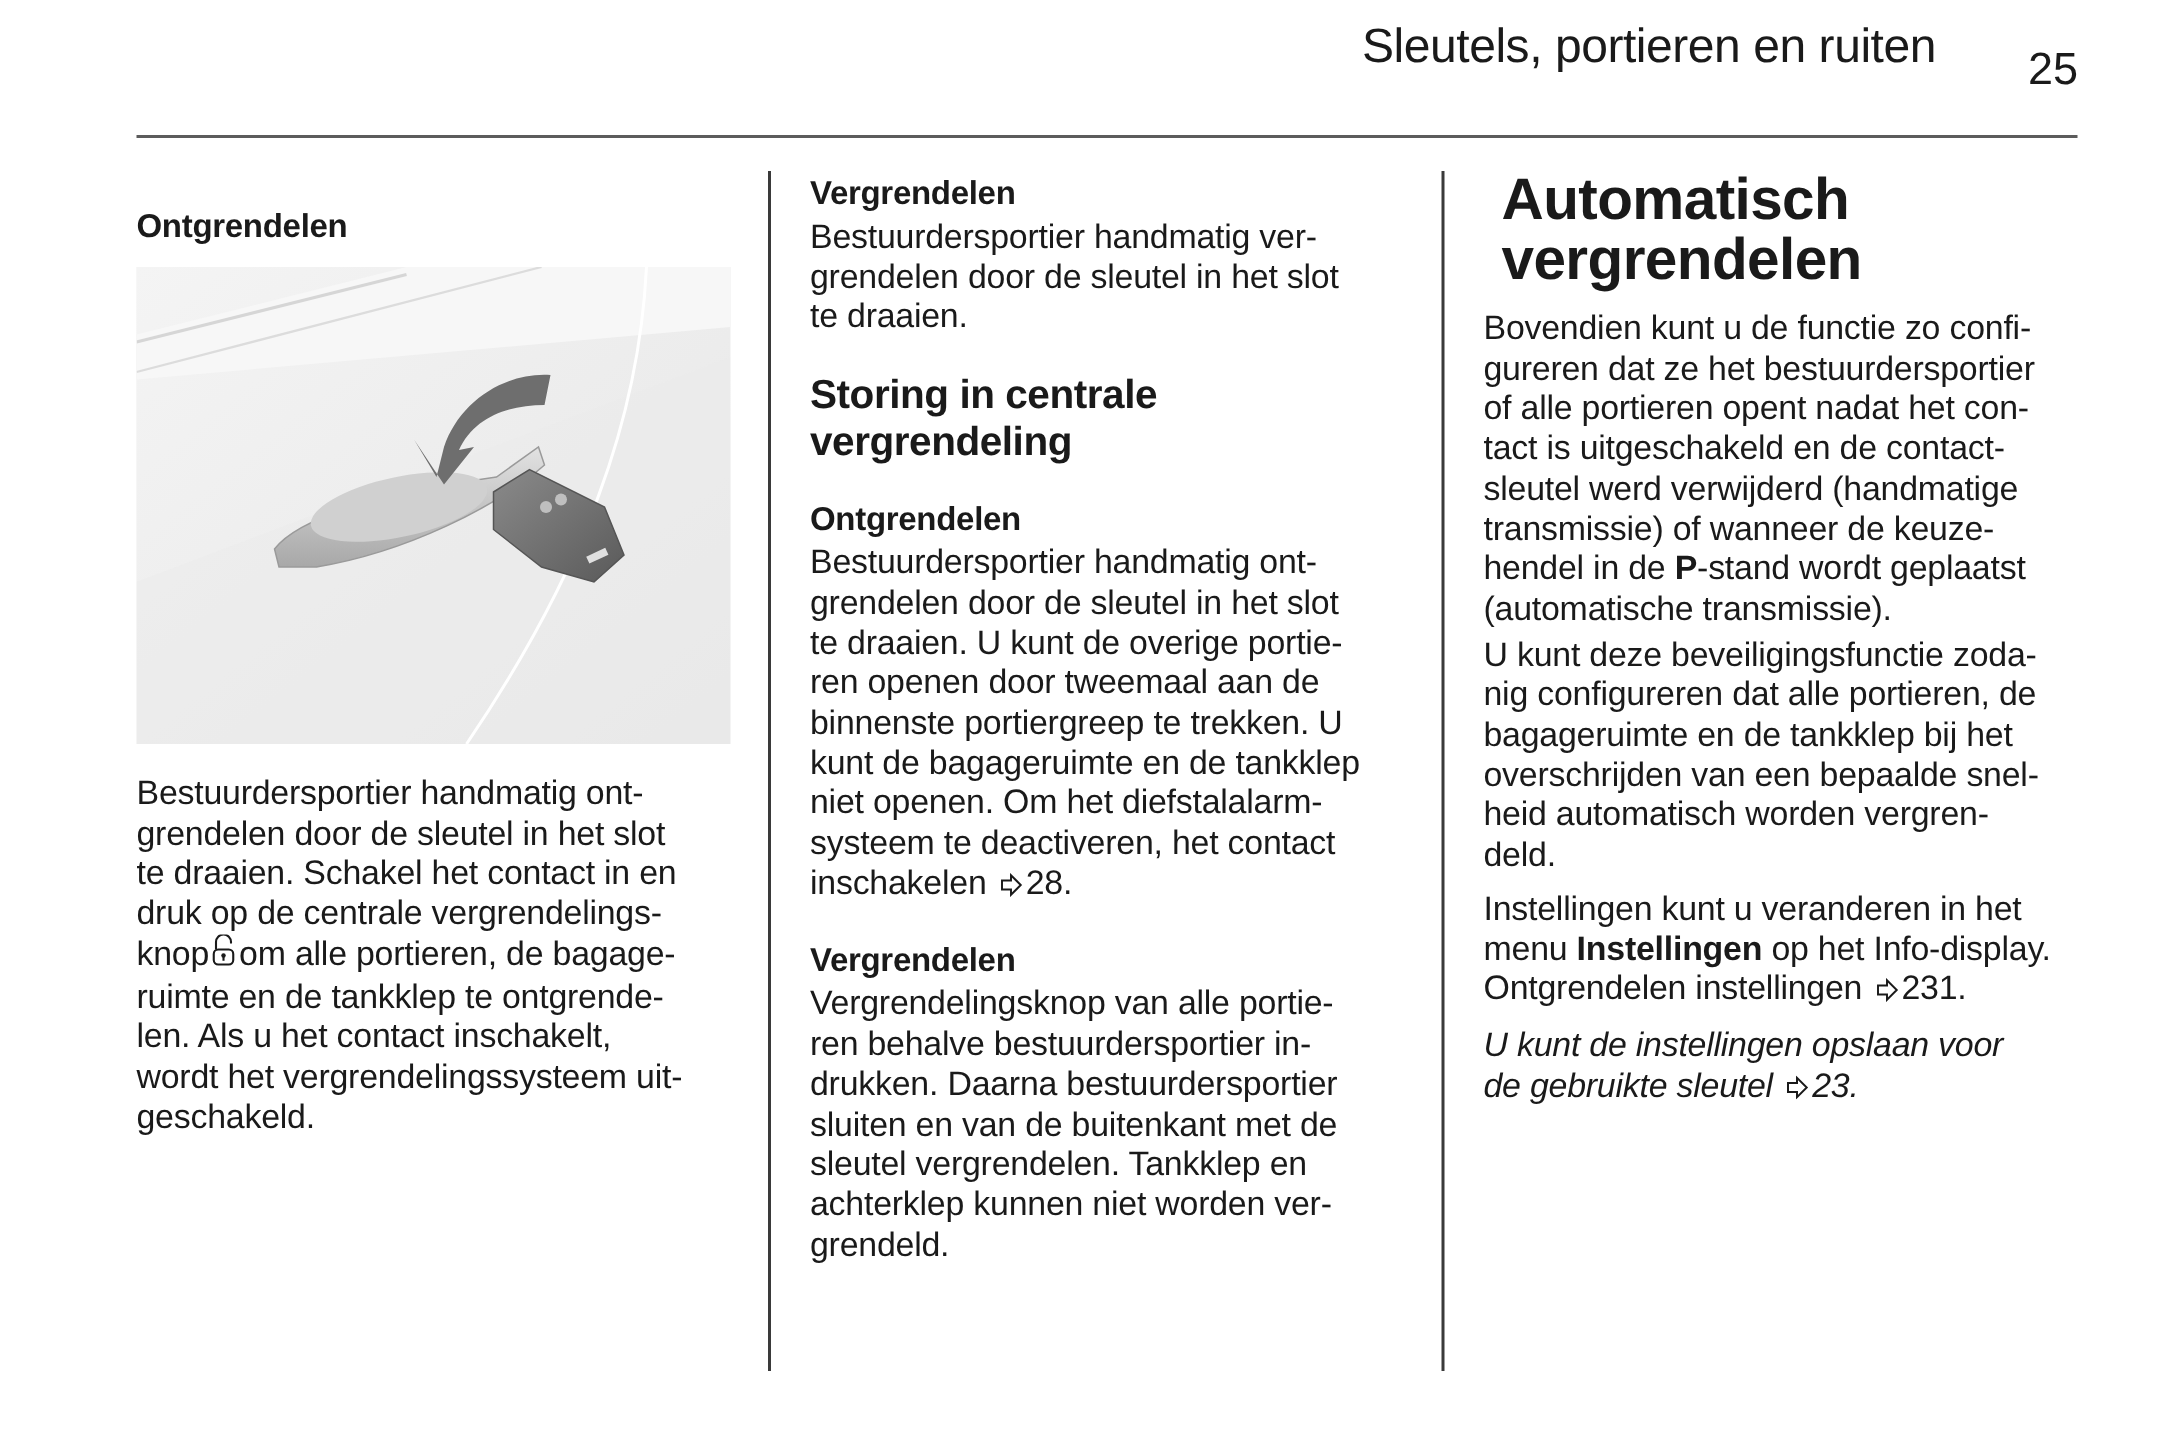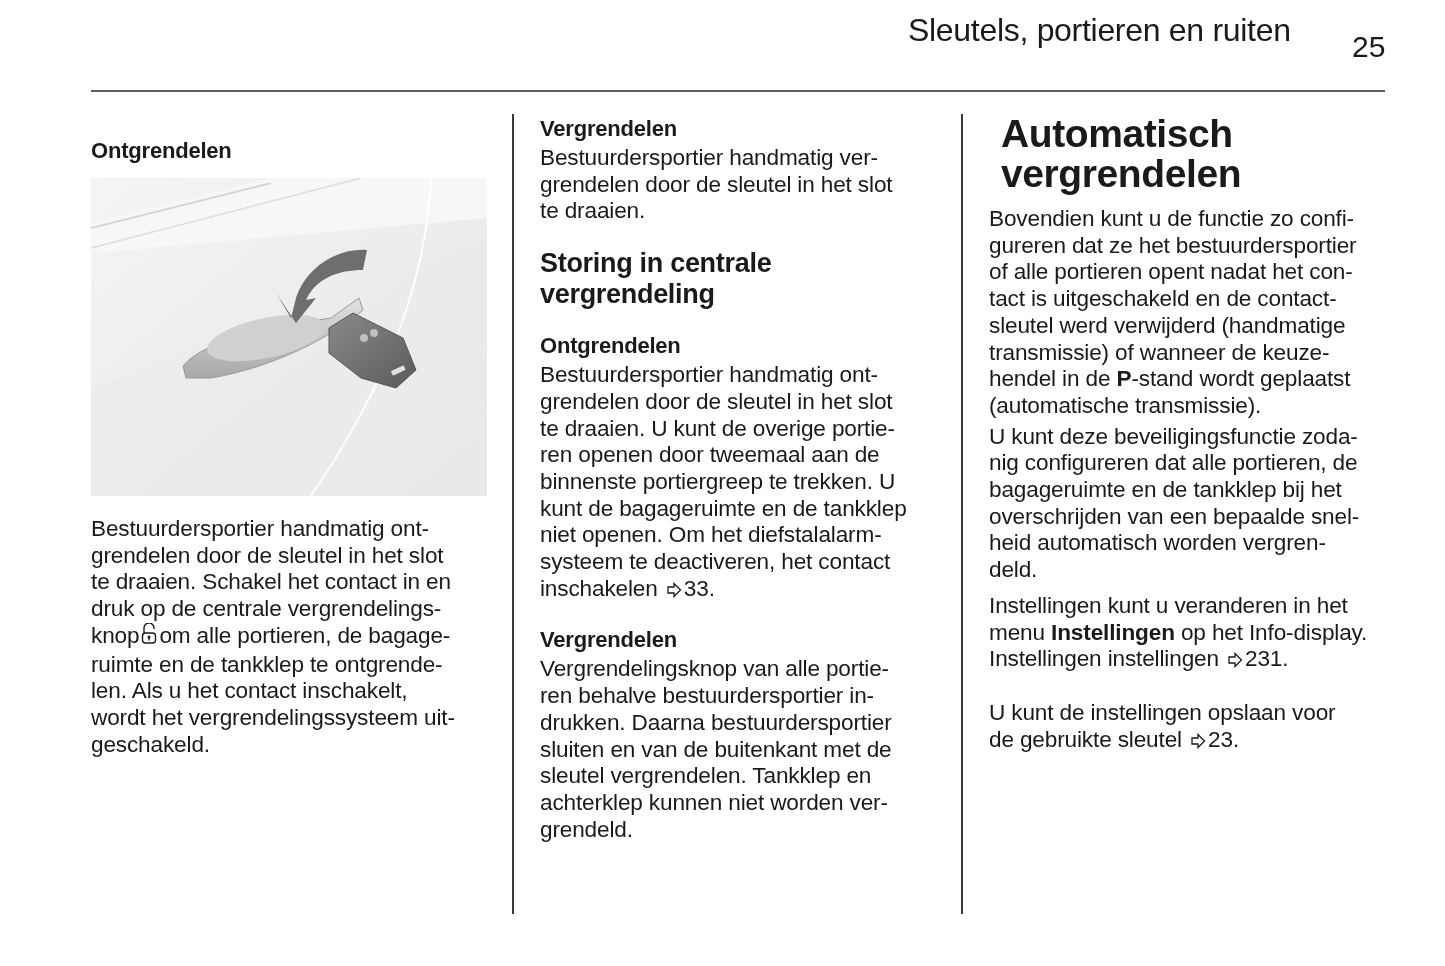--- a/index.html
+++ b/index.html
@@ -122,21 +122,21 @@
   <p class="p" style="margin-top:3px;"><span>Bestuurdersportier handmatig ont-
 grendelen door de sleutel in het slot
 te draaien. U kunt de overige portie-
 ren openen door tweemaal aan de
 binnenste portiergreep te trekken. U
 kunt de bagageruimte en de tankklep
 niet openen. Om het diefstalalarm-
 systeem te deactiveren, het contact
 inschakelen</span> <span class="icon-inline"><svg width="16" height="16" viewBox="0 0 16 16">
           <path d="M2 5 H8 V1.5 L14.5 8 L8 14.5 V11 H2 Z" fill="none" stroke="#1a1a1a" stroke-width="1.3"></path>
-        </svg></span><span>33.</span></p>
+        </svg></span><span>28.</span></p>
 
   <h3 class="h3" style="margin-top:23px;">Vergrendelen</h3>
   <p class="p" style="margin-top:3px;">Vergrendelingsknop van alle portie-
 ren behalve bestuurdersportier in-
 drukken. Daarna bestuurdersportier
 sluiten en van de buitenkant met de
 sleutel vergrendelen. Tankklep en
 achterklep kunnen niet worden ver-
 grendeld.</p>
 </div>
@@ -154,21 +154,21 @@
 
   <p class="p" style="margin-top:4px;">U kunt deze beveiligingsfunctie zoda-
 nig configureren dat alle portieren, de
 bagageruimte en de tankklep bij het
 overschrijden van een bepaalde snel-
 heid automatisch worden vergren-
 deld.</p>
 
   <p class="p" style="margin-top:9px;"><span>Instellingen kunt u veranderen in het
 menu</span> <span class="b">Instellingen</span> <span>op het Info-display.
-Instellingen instellingen</span> <span class="icon-inline"><svg width="16" height="16" viewBox="0 0 16 16">
+Ontgrendelen instellingen</span> <span class="icon-inline"><svg width="16" height="16" viewBox="0 0 16 16">
           <path d="M2 5 H8 V1.5 L14.5 8 L8 14.5 V11 H2 Z" fill="none" stroke="#1a1a1a" stroke-width="1.3"></path>
         </svg></span><span>231.</span></p>
 
-  <p class="p" style="margin-top:25px;"><span>U kunt de instellingen opslaan voor
+  <p class="p" style="margin-top:9px;font-style:italic;"><span>U kunt de instellingen opslaan voor
 de gebruikte sleutel</span> <span class="icon-inline"><svg width="16" height="16" viewBox="0 0 16 16">
           <path d="M2 5 H8 V1.5 L14.5 8 L8 14.5 V11 H2 Z" fill="none" stroke="#1a1a1a" stroke-width="1.3"></path>
         </svg></span><span>23.</span></p>
 </div>
 
 </body></html>

